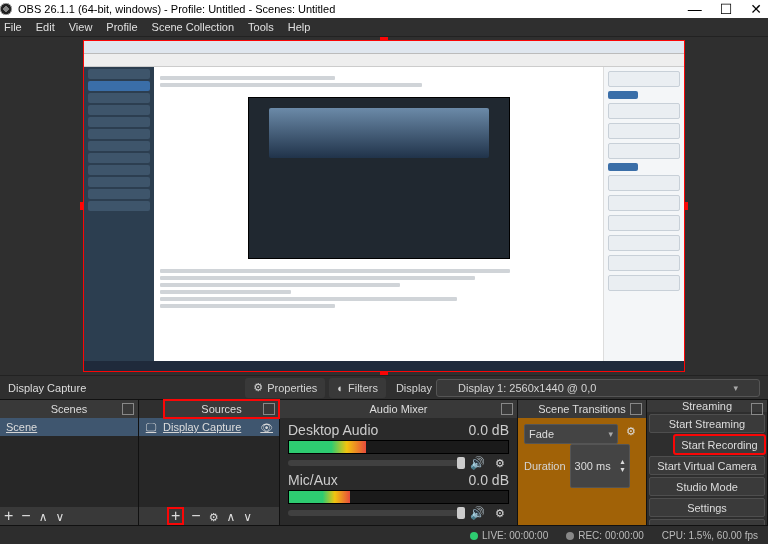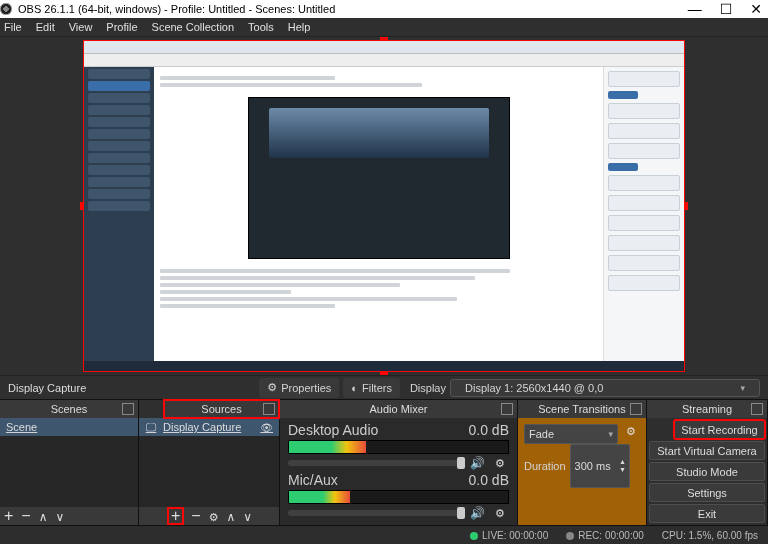--- a/index.html
+++ b/index.html
@@ -30,21 +30,21 @@
   .fb-text{height:4px;background:#d0d4d8;margin:3px 0;border-radius:1px}
   .fb-img{width:260px;height:160px;margin:10px auto;background:#202830;position:relative;border:1px solid #000;}
   .fb-img::after{content:"";position:absolute;top:10px;left:20px;right:20px;height:50px;background:linear-gradient(#6b8aa8,#20334a);border-radius:2px;}
   .fb-right{width:80px;background:#f4f6f8;border-left:1px solid #ddd;}
   .fb-right .pan{height:14px;margin:4px;background:#eaeef2;border:1px solid #c8d0d8;border-radius:2px}
   .fb-right .btn{height:8px;width:30px;background:var(--accent);margin:4px;border-radius:2px}
   .fb-taskbar{height:10px;background:#1f2a3b;}
   .srcprops{height:23px;background:var(--bg1);display:flex;align-items:center;gap:4px;padding:0 8px;border-top:1px solid #222;}
   .srcprops .lbl{margin-right:auto;color:#ddd}
   .iconbtn{display:flex;align-items:center;gap:4px;padding:2px 8px;background:var(--bg2);border-radius:3px;height:16px;}
-  .combo{display:flex;align-items:center;background:var(--bg2);border:1px solid #555;border-radius:3px;height:16px;padding:0 14px;flex:0 0 280px;justify-content:space-between}
+  .combo{display:flex;align-items:center;background:var(--bg2);border:1px solid #555;border-radius:3px;height:16px;padding:0 21px;flex:0 0 280px;justify-content:space-between}
   .panels{flex:1;display:flex;border-top:1px solid #111;min-height:0}
   .dock{display:flex;flex-direction:column;background:var(--bg1);border-right:1px solid #111;min-width:0}
   .dock-hdr{height:18px;background:var(--bg2);display:flex;align-items:center;justify-content:center;position:relative;font-size:11px;color:#ddd}
   .pop{position:absolute;right:4px;top:3px;width:10px;height:10px;border:1px solid #888;}
   .dock-body{flex:1;overflow:hidden;background:#272727;text-decoration:underline;}
   .listitem{height:18px;display:flex;align-items:center;padding:0 6px;gap:6px;color:#ddd}
   .listitem.sel{background:#3f566f;}
   .glyph{width:12px;height:12px;display:inline-flex;align-items:center;justify-content:center}
   .dock-tools{height:18px;background:var(--bg2);display:flex;align-items:center;padding:0 4px;gap:8px;color:#ddd;font-size:14px}
   .scenes{flex:0 0 138px}
@@ -279,20 +279,21 @@
         </div>
       </div>
     </div>
 
     <div class="dock controls">
       <div class="dock-hdr">
           <span>Streaming</span>
           <span class="pop"></span>
         </div>
       <div class="controls-body">
+        <div class="cbtn">Start Streaming</div>
         <div class="cbtn hlbox">Start Recording</div>
         <div class="cbtn">Start Virtual Camera</div>
         <div class="cbtn">Studio Mode</div>
         <div class="cbtn">Settings</div>
         <div class="cbtn">Exit</div>
       </div>
     </div>
   </div>
 
   <div class="statusbar">

